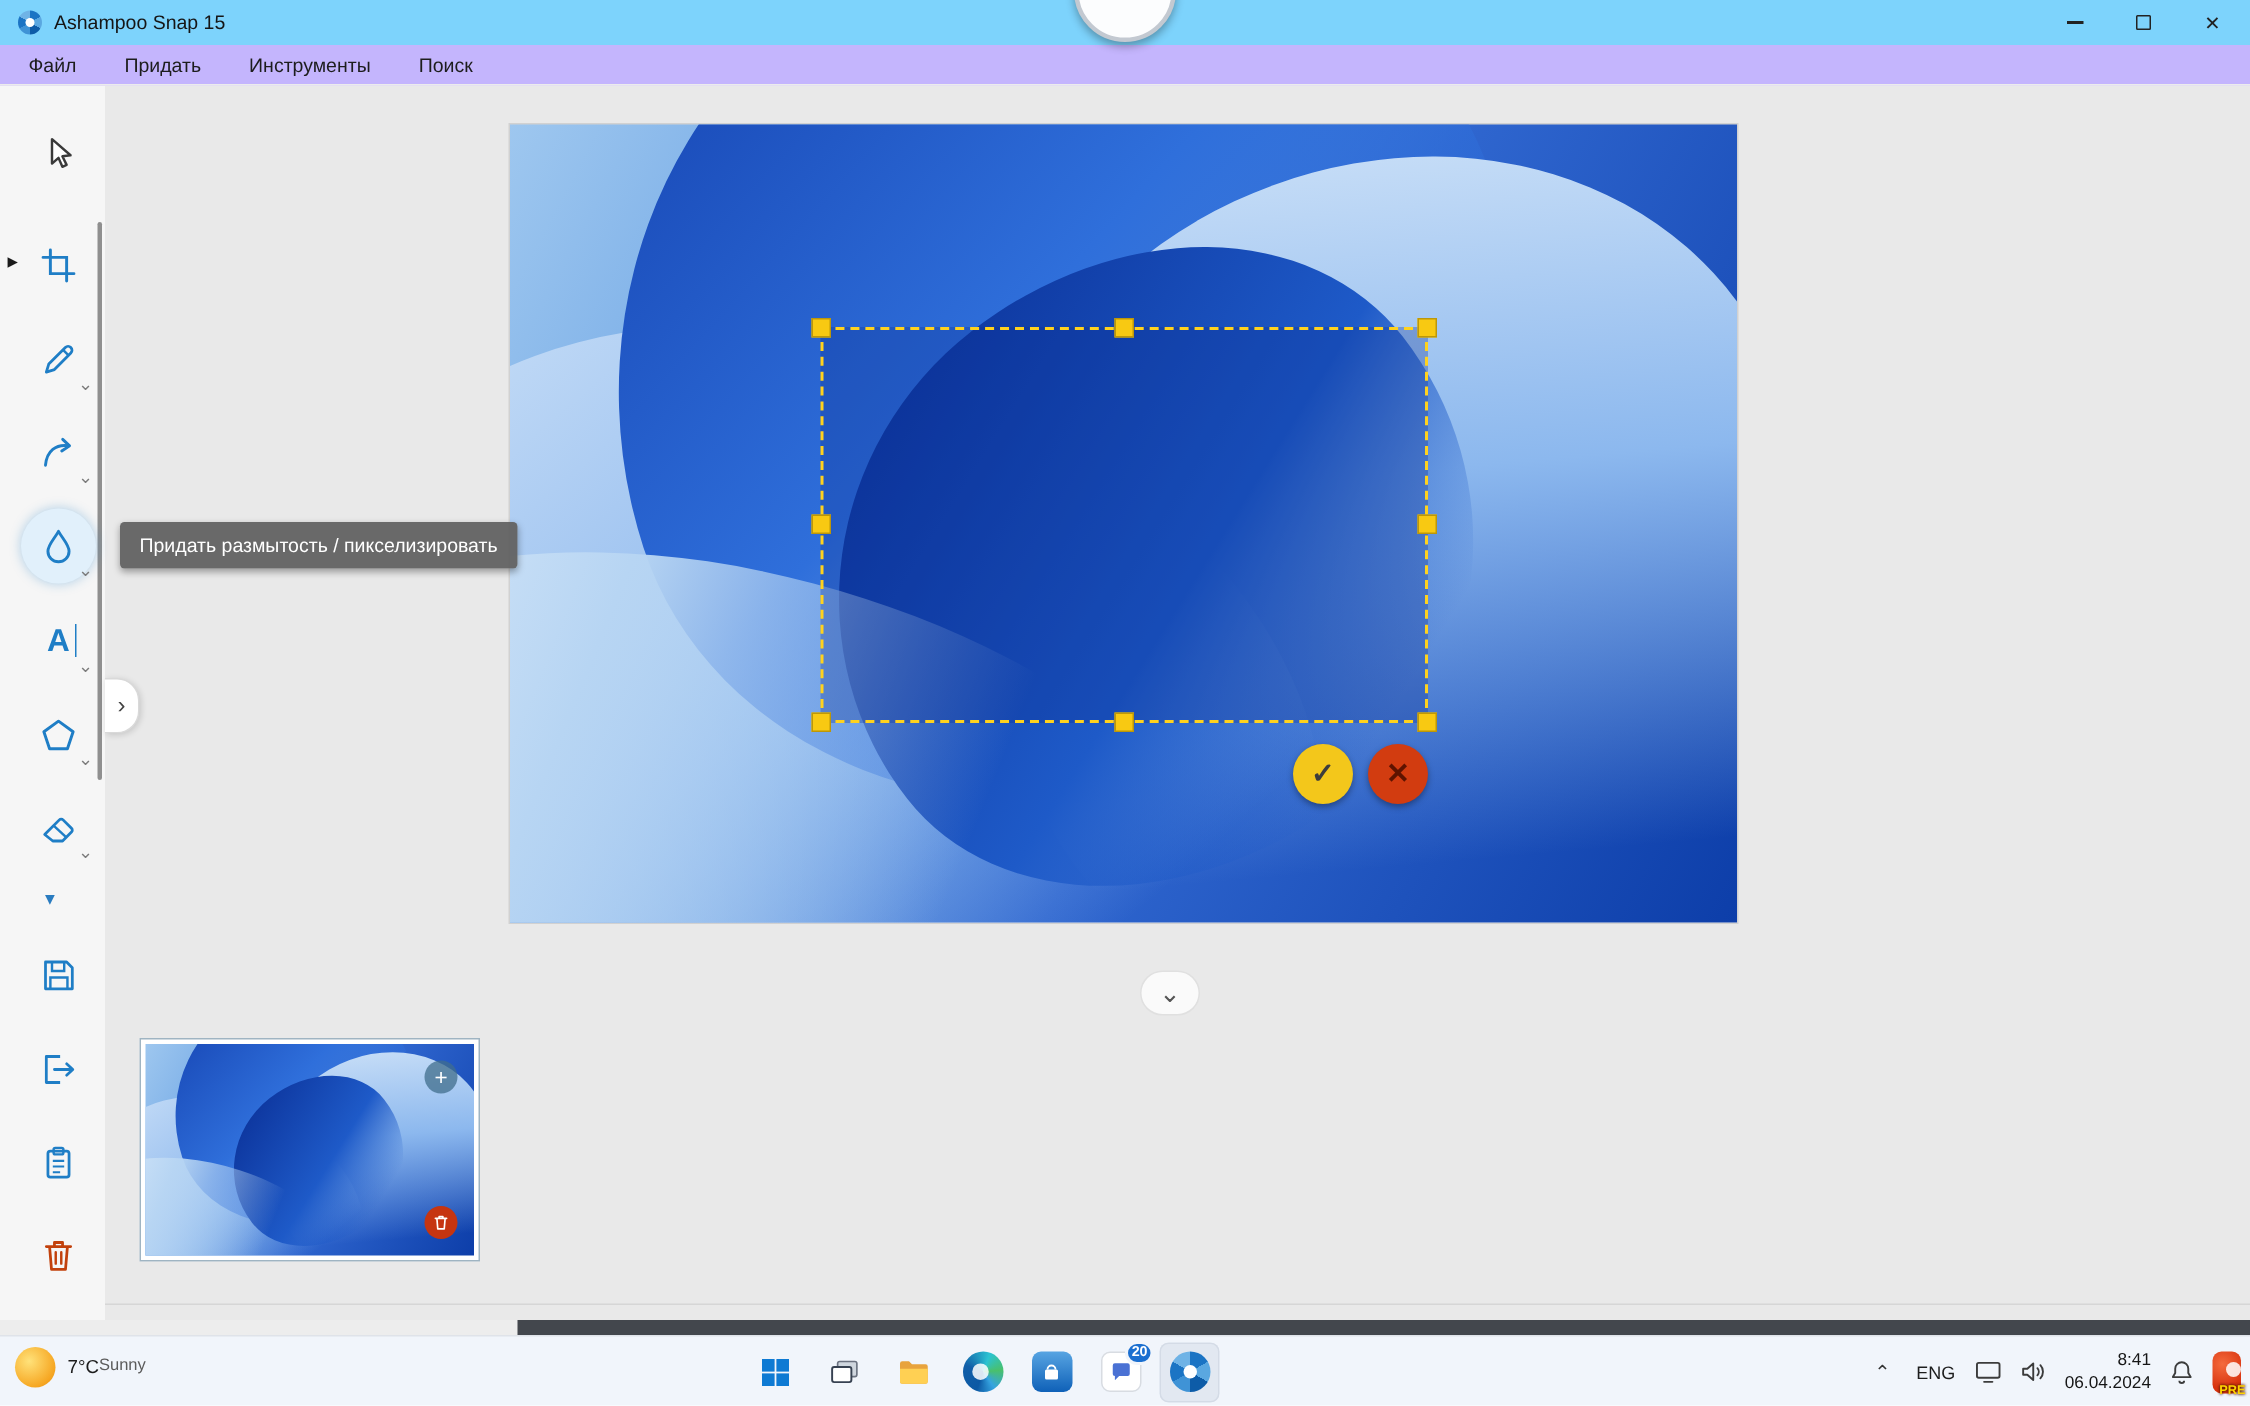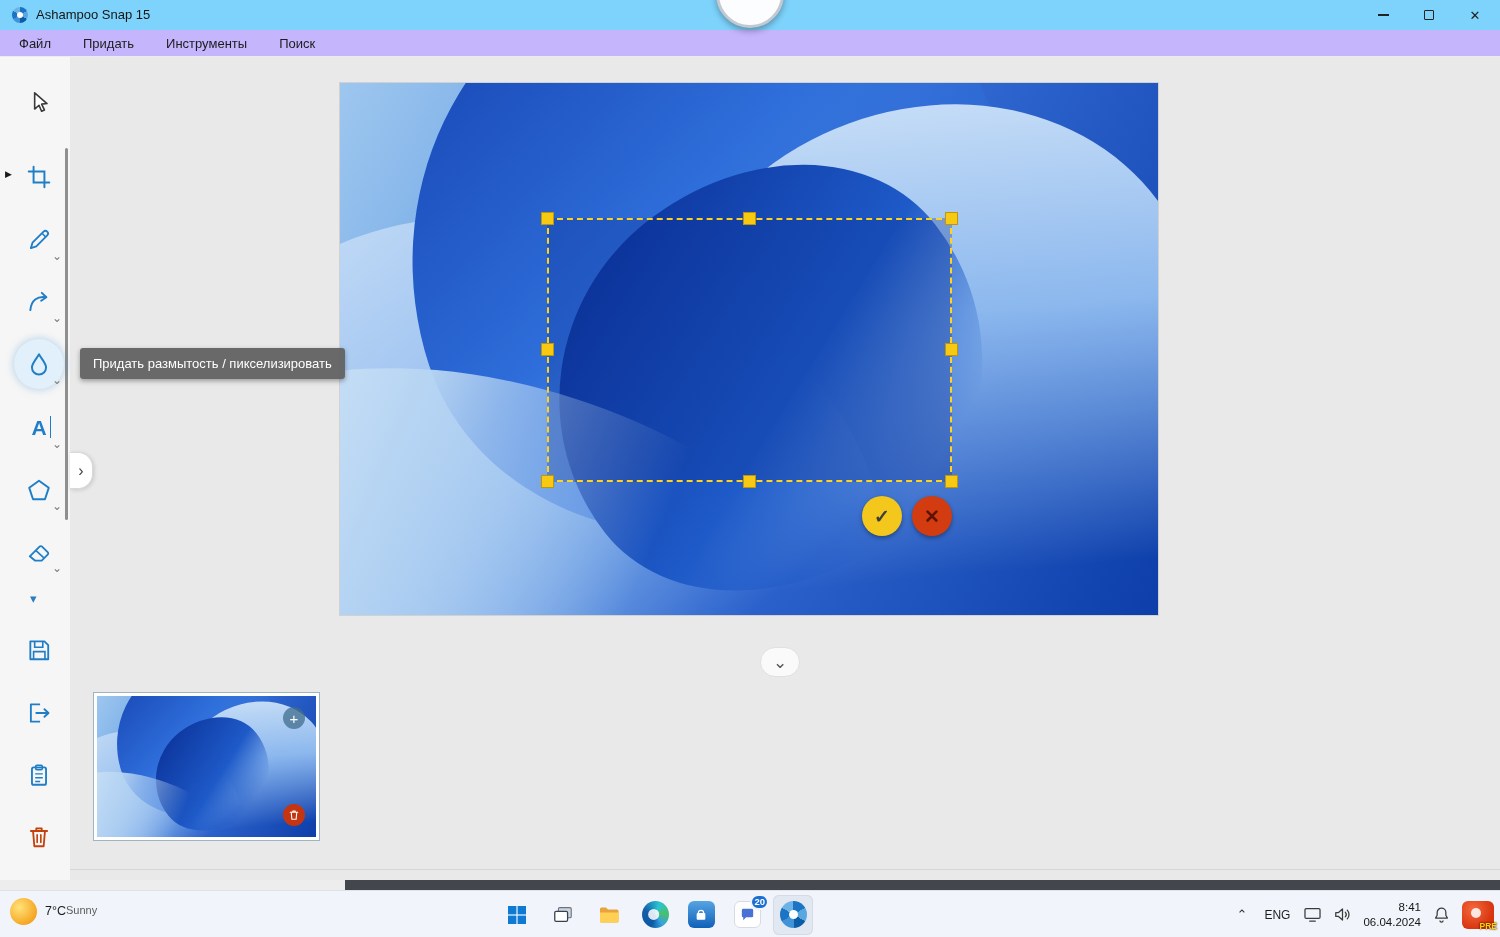--- a/index.html
+++ b/index.html
@@ -111,21 +111,21 @@
     font-size:9.5px;font-weight:bold;display:flex;align-items:center;justify-content:center;border:2px solid #f1f5fb;padding:0 2px}
   .snap-ap{width:27px;height:27px;border-radius:50%;position:relative;
     background:conic-gradient(#1b74c4 0 60deg,#5aa7e0 0 120deg,#0d5ca8 0 180deg,#3f93d6 0 240deg,#1b74c4 0 300deg,#6fb3e6 0 360deg)}
   .snap-ap::after{content:"";position:absolute;left:9px;top:9px;width:9px;height:9px;border-radius:50%;background:#fff}
   .tray{position:absolute;right:6px;top:0;height:47px;display:flex;align-items:center;gap:11px}
   .tray-chevron{font-size:13px;color:#333;cursor:pointer;padding:4px}
   .tray-lang{font-size:12px;color:#1d1d1d;cursor:pointer;padding:4px 2px}
   .clock{display:flex;flex-direction:column;align-items:flex-end;line-height:1.25;cursor:pointer}
   .clk-time{font-size:11.5px;color:#161616}
   .clk-date{font-size:11.5px;color:#161616}
-  .pre-icon{width:32px;height:28px;border-radius:6px;background:radial-gradient(circle at 35% 30%,#f46a3c,#d8330f 70%);position:relative;cursor:pointer}
+  .pre-icon{width:19px;height:28px;border-radius:6px;background:radial-gradient(circle at 35% 30%,#f46a3c,#d8330f 70%);position:relative;cursor:pointer}
   .pre-icon::before{content:"";position:absolute;left:9px;top:7px;width:10px;height:10px;border-radius:50%;background:rgba(255,255,255,.85)}
   .pre-badge{position:absolute;right:-3px;bottom:-2px;font-size:8.5px;font-weight:bold;color:#ffd400;text-shadow:0 0 2px #5a1a00,0 0 2px #5a1a00}
   .tray-ico{display:flex;align-items:center;justify-content:center;cursor:pointer}
 </style>
 </head>
 <body>
 
 <div class="app">
 
   <div class="titlebar">

